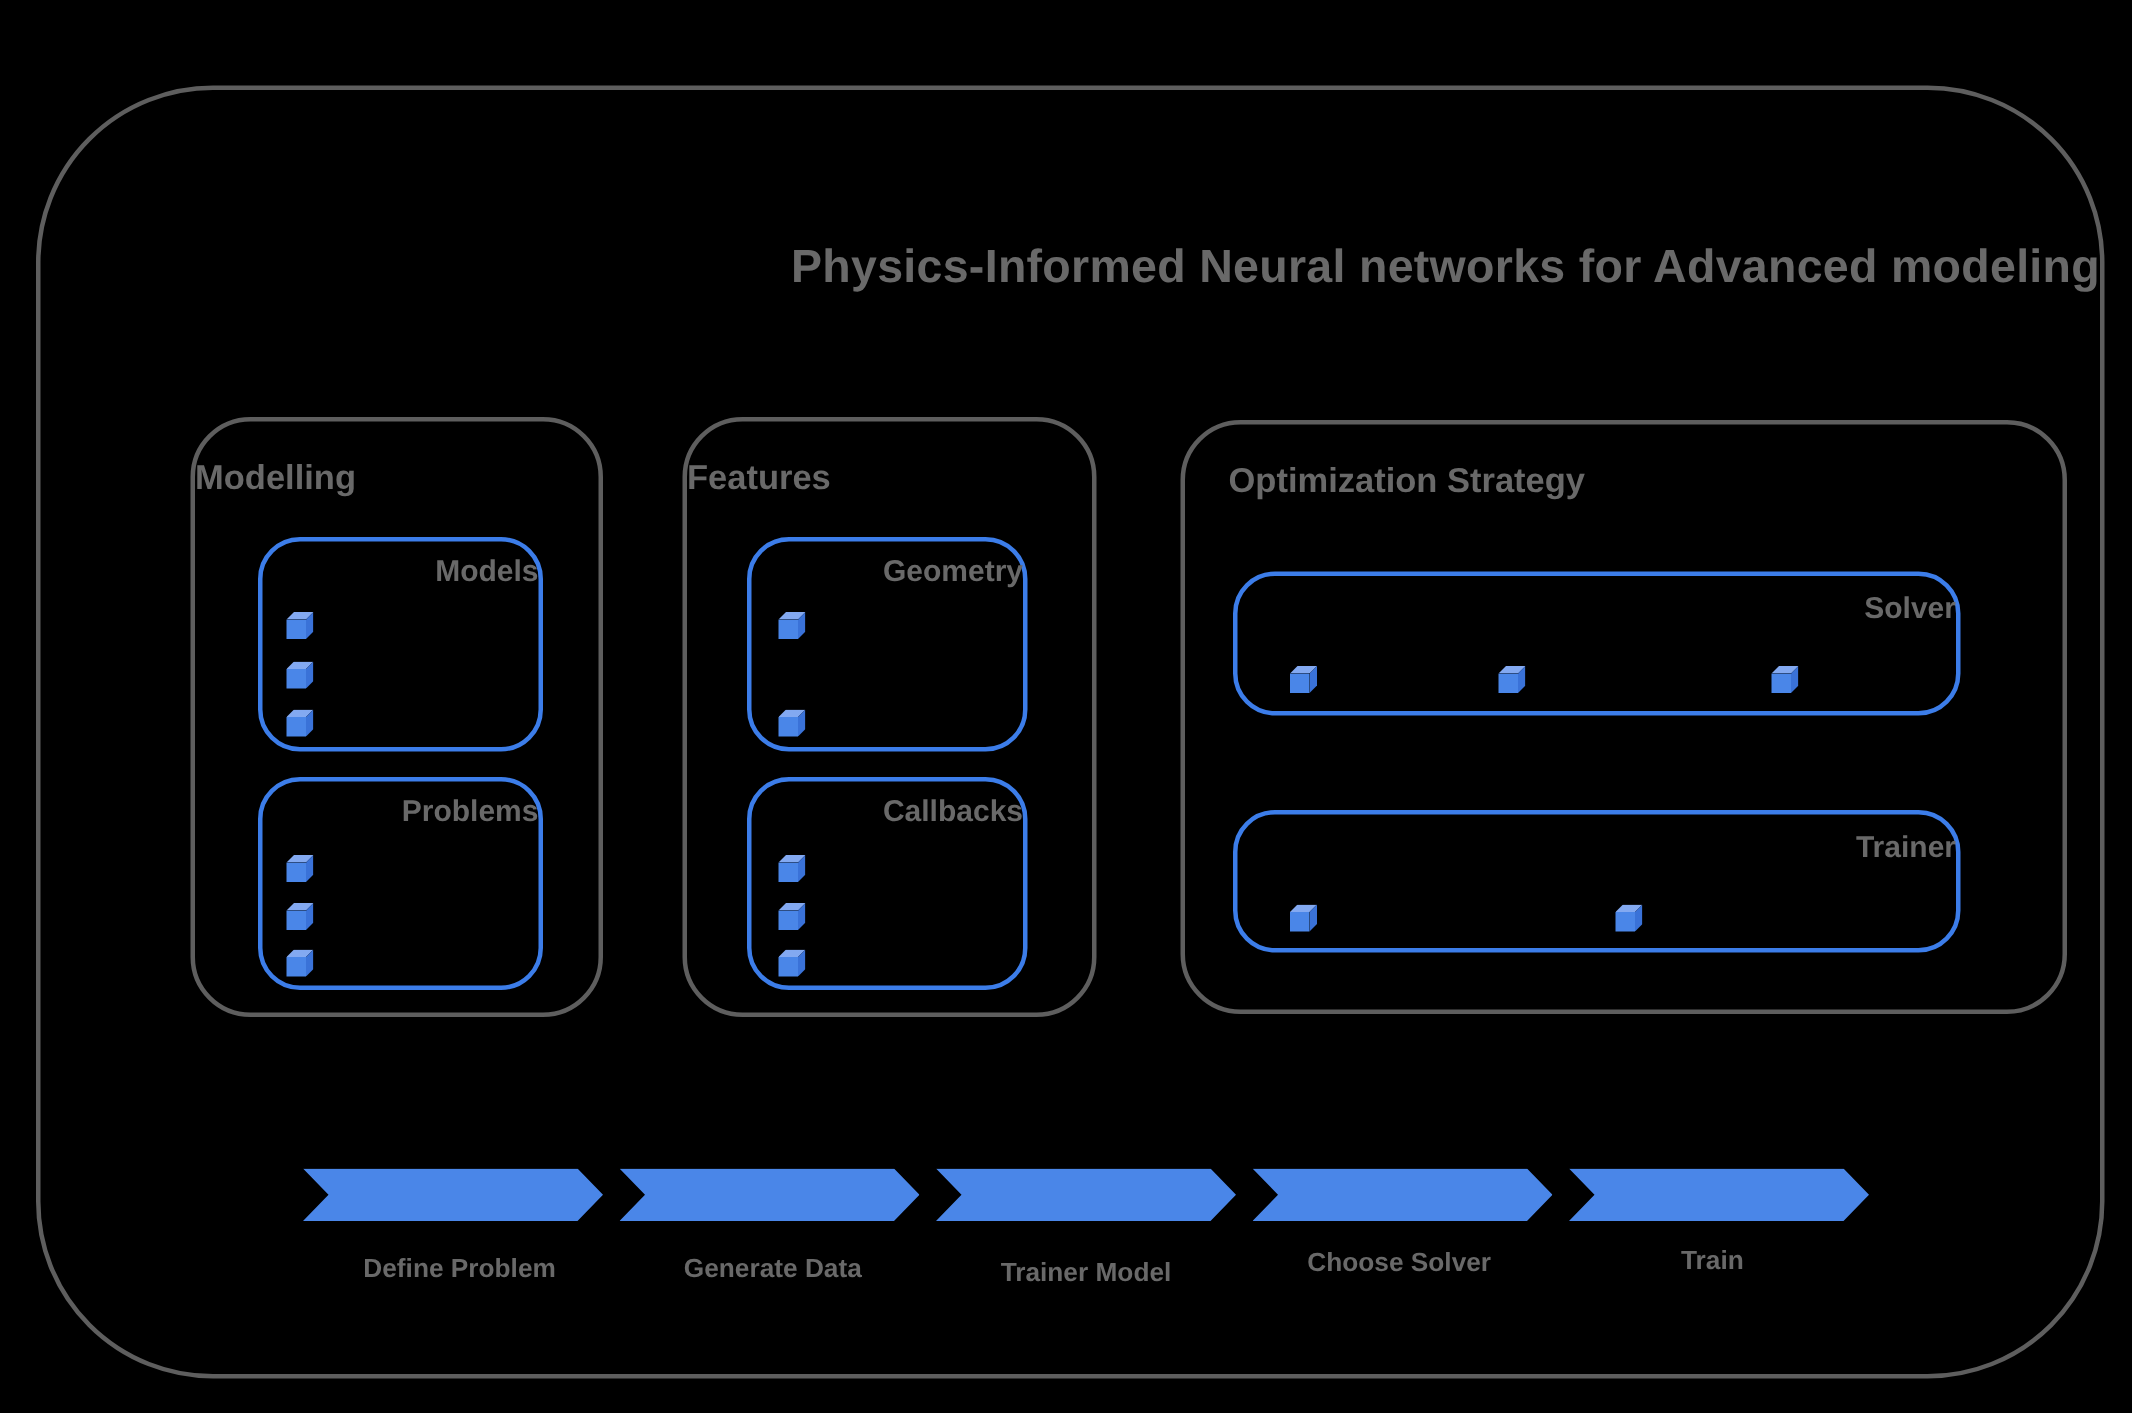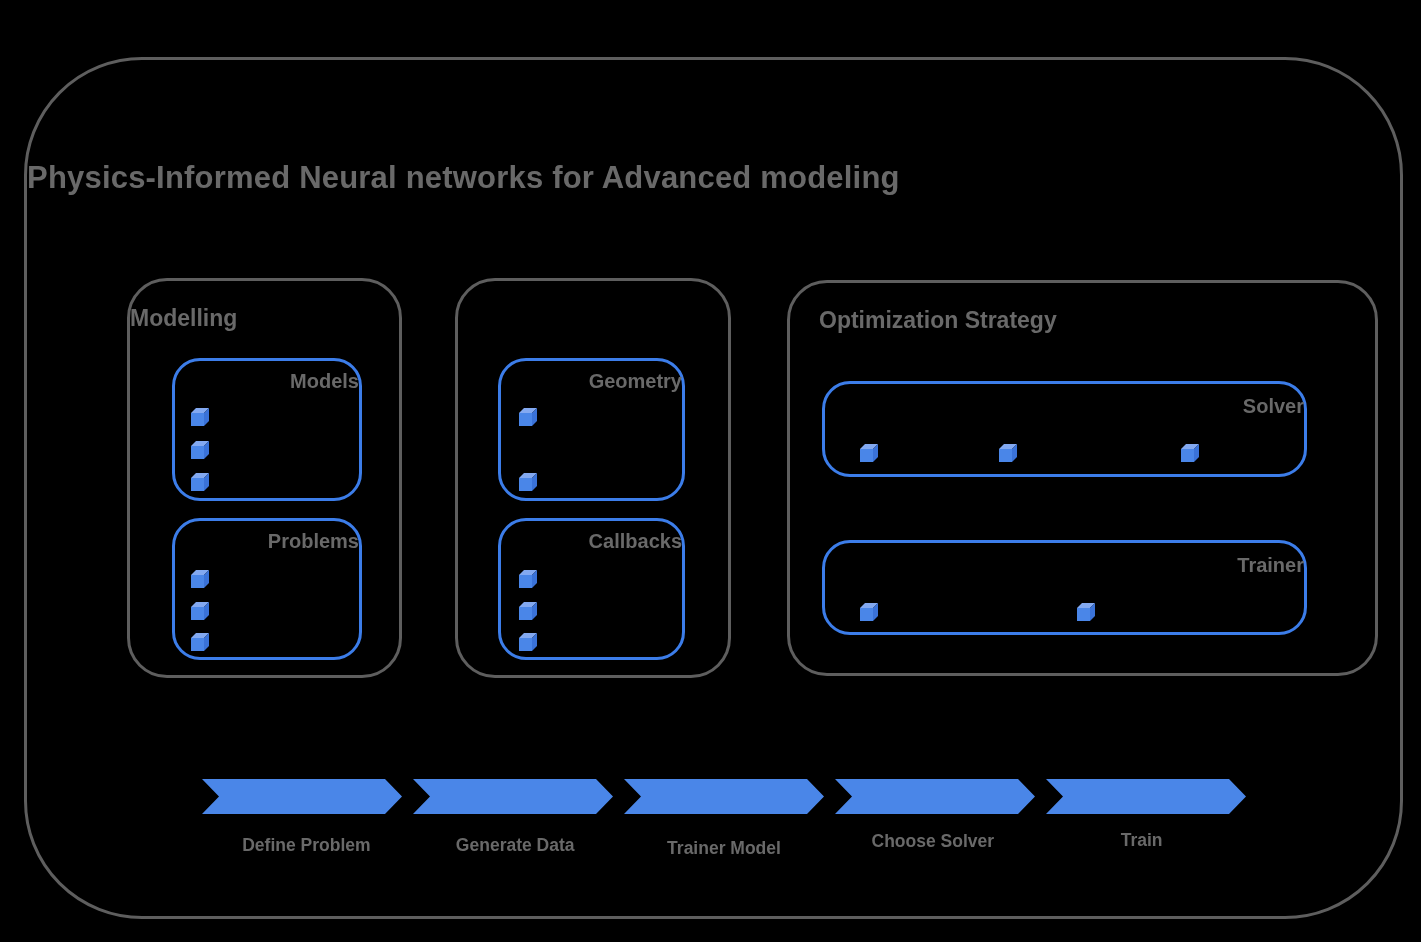--- a/index.html
+++ b/index.html
@@ -18,21 +18,21 @@
     background:var(--background);
     font-family:"Liberation Sans","DejaVu Sans",sans-serif;
     font-weight:700;color:var(--text_gray);
   }
   .outer-frame{
     position:absolute;left:24px;top:57px;width:1373px;height:856px;
     border:3px solid var(--frame_gray);border-radius:118px;
   }
   .main-title{
     position:absolute;left:0;top:100px;width:100%;margin:0;
-    text-align:left;font-size:31px;letter-spacing:0.2px;
+    text-align:right;font-size:31px;letter-spacing:0.2px;
   }
   .panel{
     position:absolute;border:3px solid var(--frame_gray);border-radius:40px;
   }
   .panel-0{left:100px;top:218px;width:269px;height:394px;}
   .panel-1{left:428px;top:218px;width:270px;height:394px;}
   .panel-2{left:760px;top:220px;width:556px;height:390px;padding-left:29px;}
   .panel-title{
     margin-top:24px;text-align:left;font-size:23px;
   }
@@ -112,20 +112,21 @@
         </div>
         <div class="cube" style="left: 16px; top: 112px;">
           <div class="c-top"></div>
           <div class="c-side"></div>
           <div class="c-front"></div>
         </div>
       </div>
   </section>
 
   <section class="panel panel-1">
+    <div class="panel-title">Features</div>
     <div class="group-box g-1-0">
       <div class="group-title">Geometry</div>
       <div></div>
     <div class="cube" style="left: 18px; top: 47px;">
           <div class="c-top"></div>
           <div class="c-side"></div>
           <div class="c-front"></div>
         </div>
         <div class="cube" style="left: 18px; top: 112px;">
           <div class="c-top"></div>

